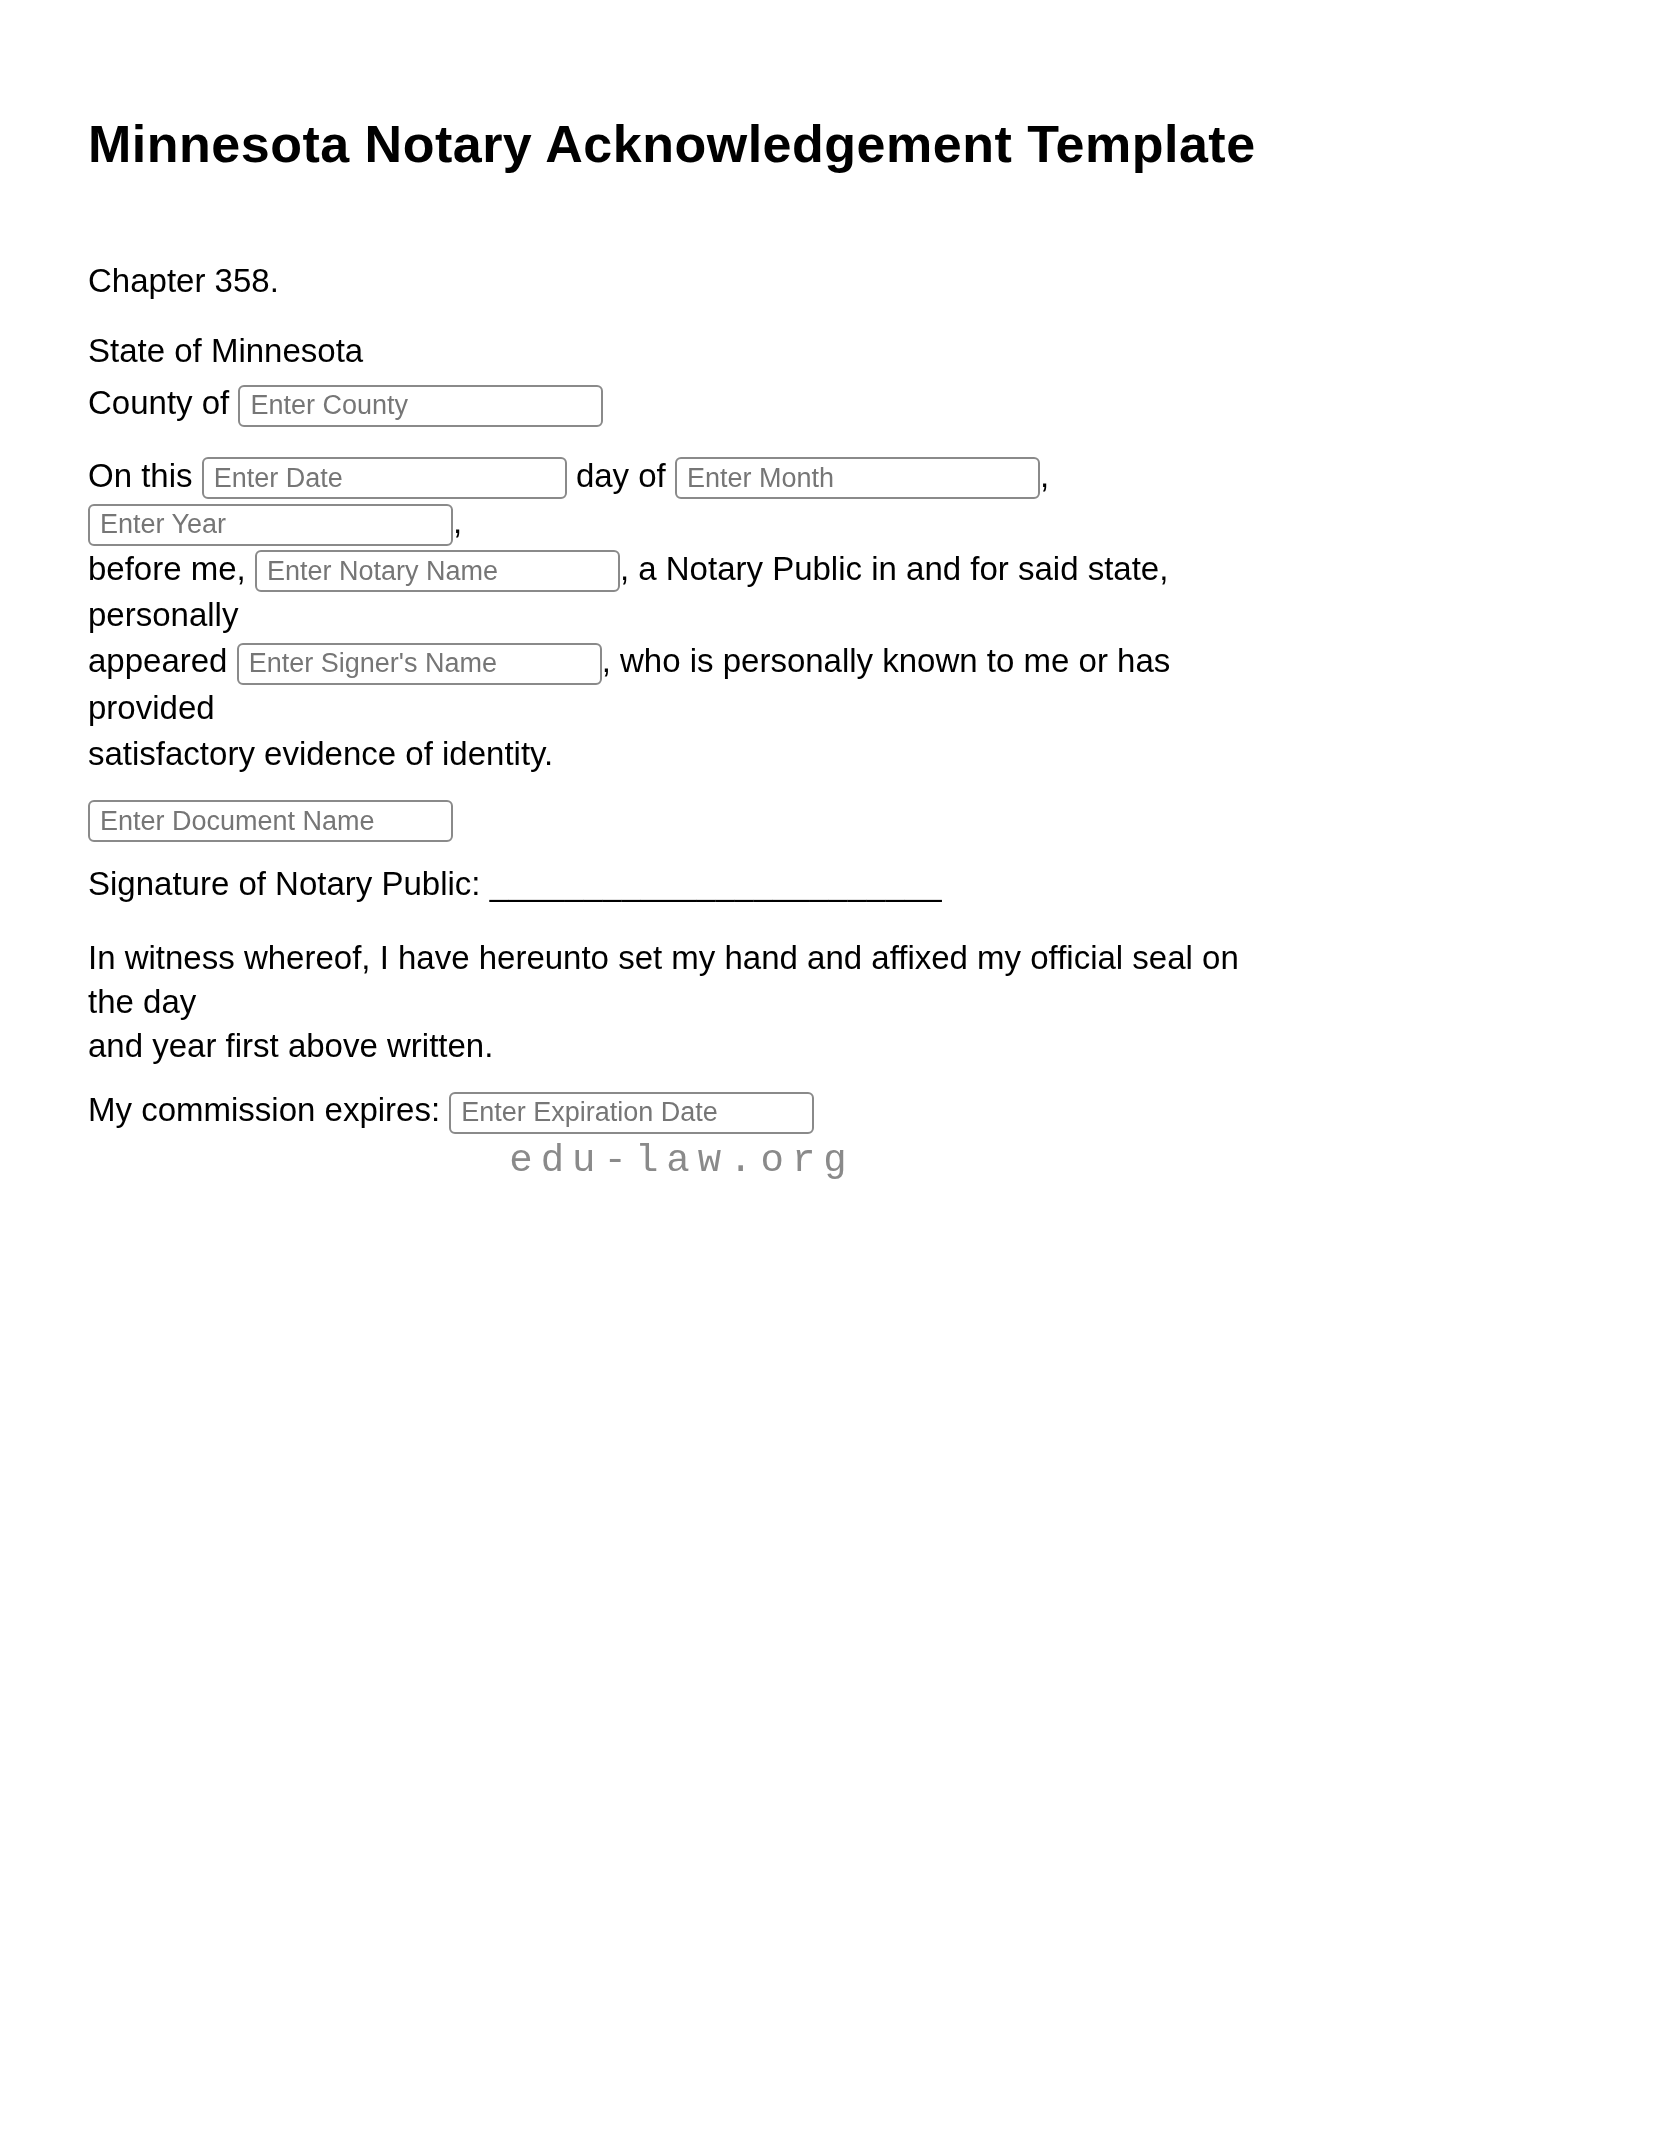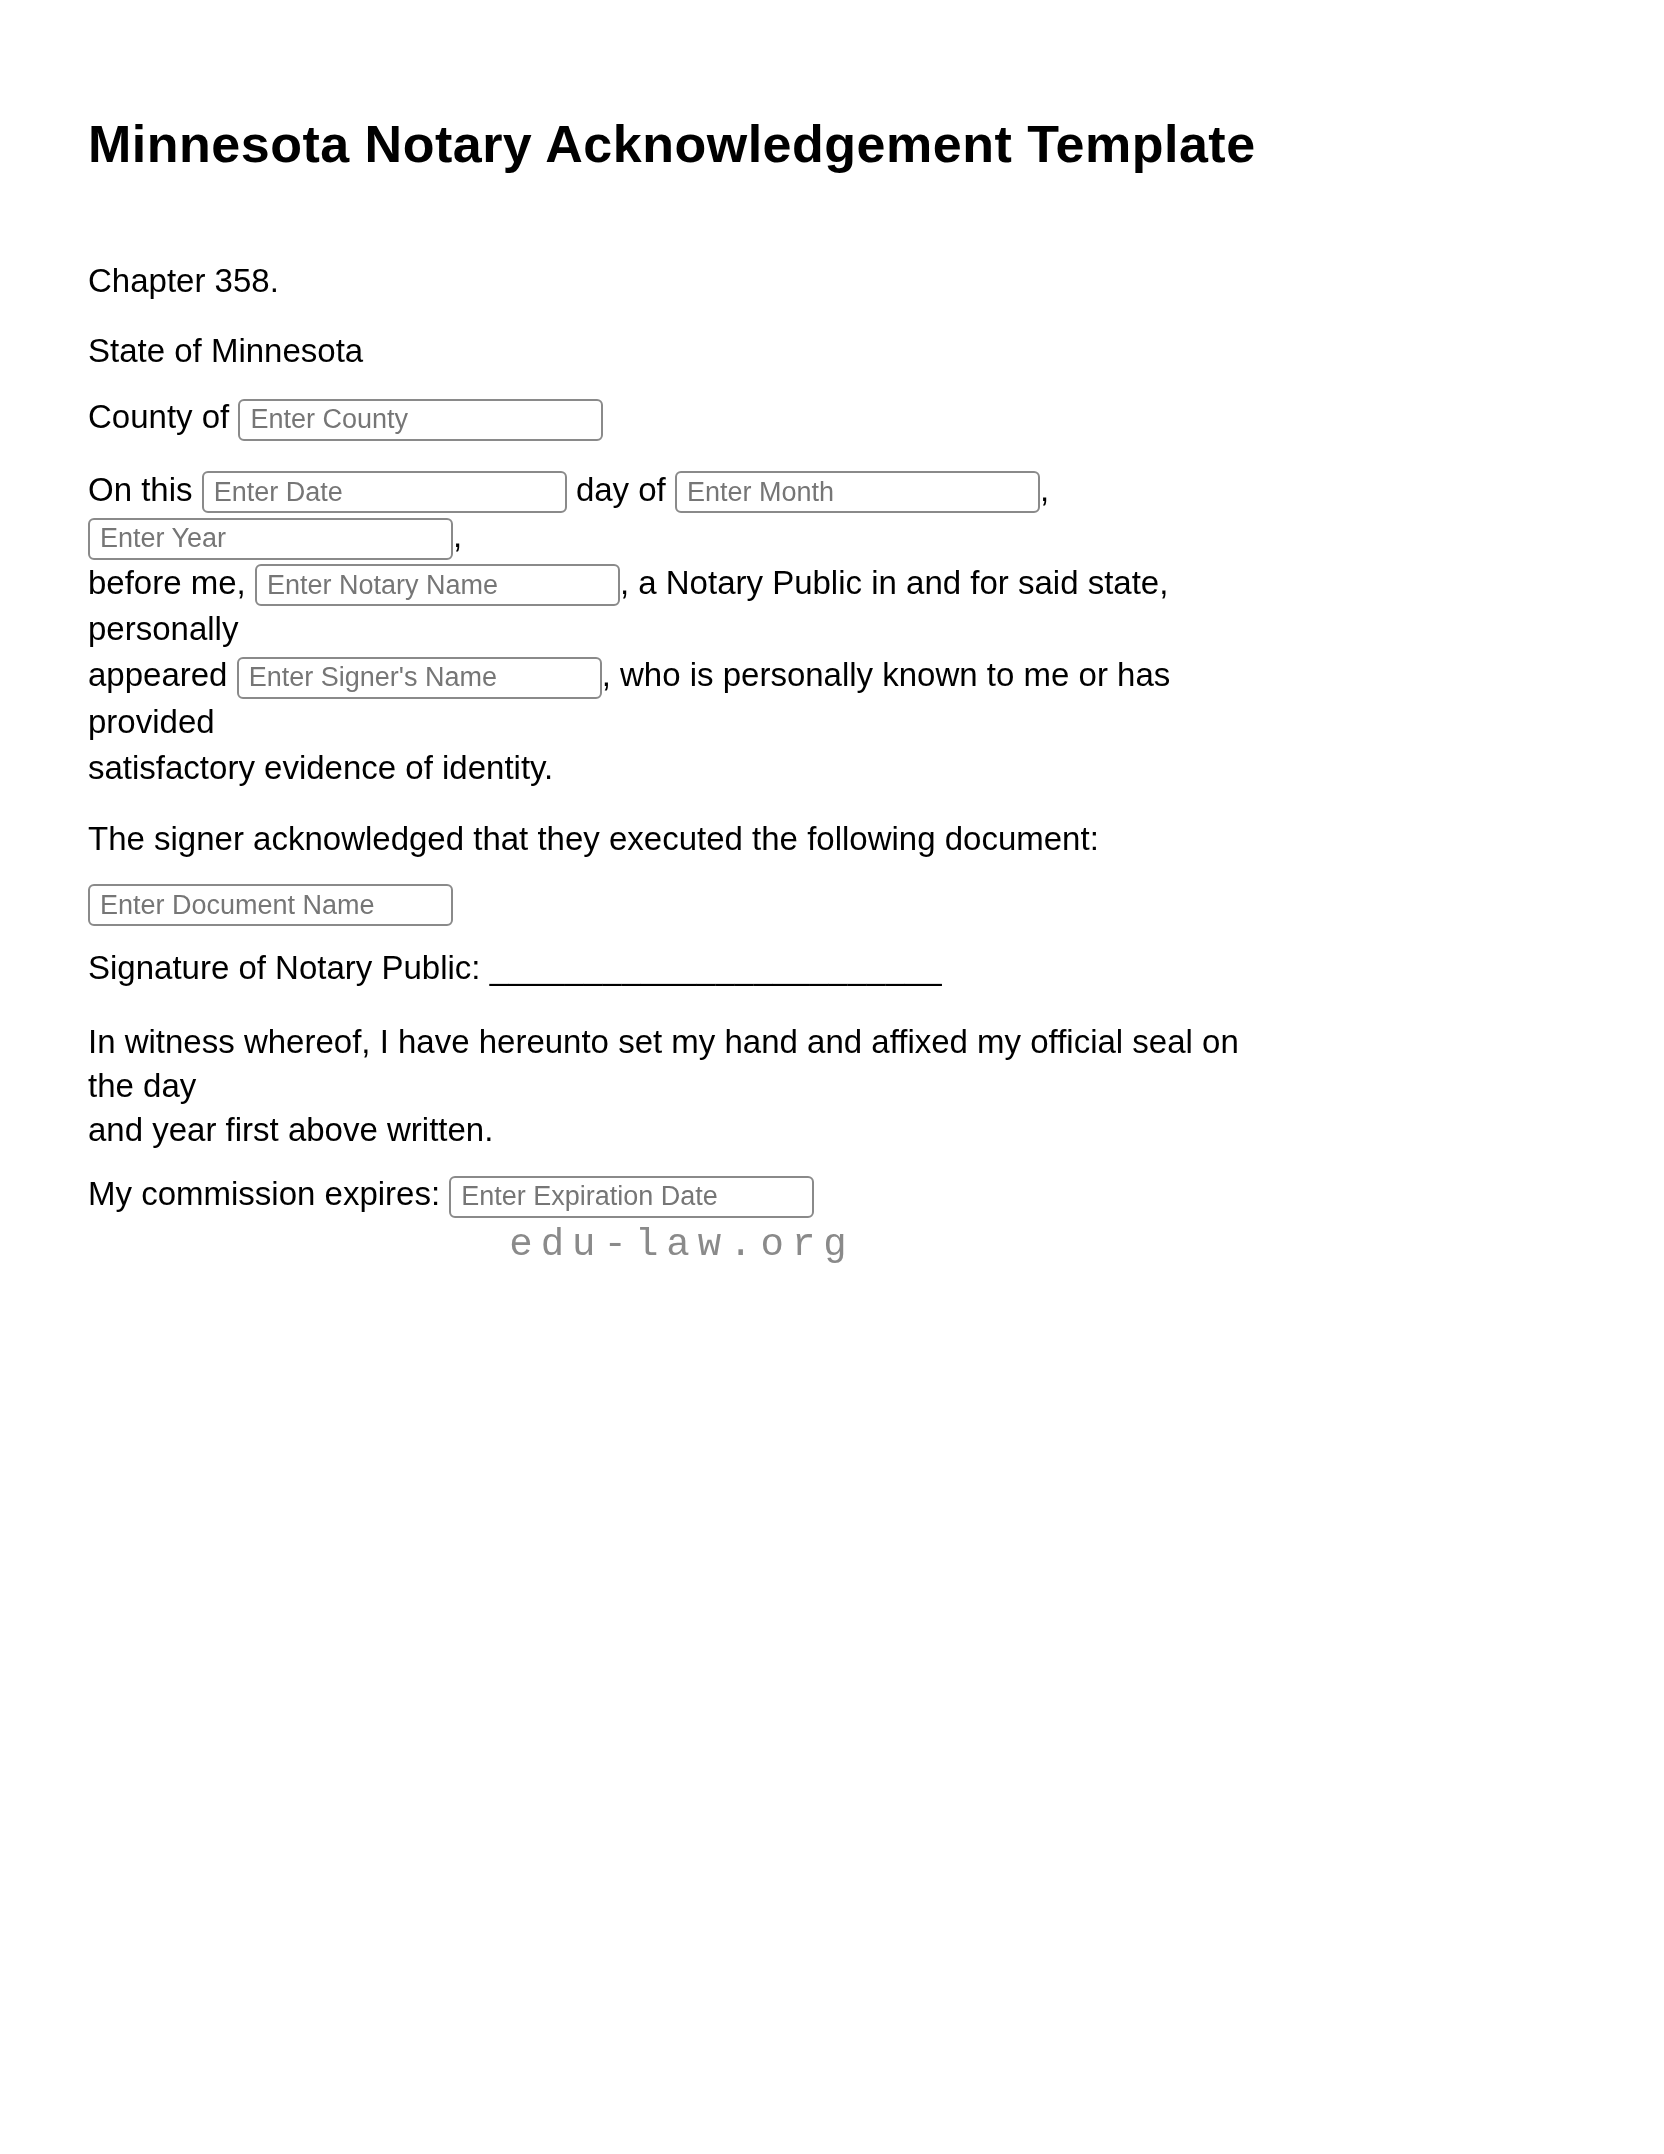--- a/index.html
+++ b/index.html
@@ -25,21 +25,21 @@
     margin: 38px 0 0 0;
     letter-spacing: 0.5px;
   }
   p.body {
     font-size: 33px;
     line-height: 44px;
     margin: 0;
   }
   p.intro      { margin-top: 40px; }
   p.state      { margin-top: 26px; }
-  p.county     { margin-top: 22px; }
+  p.county     { margin-top: 8px; }
   p.ack        { margin-top: 26px; line-height: 46px; }
   p.signerack  { margin-top: 26px; }
   p.docline    { margin-top: 20px; }
   p.witness    { margin-top: 30px; }
   p.signature  { margin-top: 20px; }
   p.commission { margin-top: 20px; }
 
   input.fill {
     box-sizing: border-box;
     width: 365px;
@@ -80,21 +80,20 @@
   <h1 class="title">Minnesota Notary Acknowledgement Template</h1>
 
   <p class="body intro"><br><span>Chapter 358.</span></p>
 
   <p class="body state">State of Minnesota</p>
 
   <p class="body county"><span>County of </span><input class="fill" type="text" placeholder="Enter County" style=""></p>
 
   <p class="body ack"><span>On this </span><input class="fill" type="text" placeholder="Enter Date" style=""><span> day of </span><input class="fill" type="text" placeholder="Enter Month" style=""><span>, </span><input class="fill" type="text" placeholder="Enter Year" style=""><span>,</span><br><span>before me, </span><input class="fill" type="text" placeholder="Enter Notary Name" style=""><span>, a Notary Public in and for said state, personally</span><br><span>appeared </span><input class="fill" type="text" placeholder="Enter Signer's Name" style=""><span>, who is personally known to me or has provided</span><br><span>satisfactory evidence of identity.</span></p>
 
-  <p class="body signerack">The signer acknowledged that they executed the following document:</p>
 
   <p class="body docline"><input class="fill" type="text" placeholder="Enter Document Name" style=""></p>
 
   <p class="body signature"><span>Signature of Notary Public: </span><span class="sig-blank">________________________</span></p>
 
   <p class="body witness"><span>In witness whereof, I have hereunto set my hand and affixed my official seal on the day</span><br><span>and year first above written.</span></p>
 
   <p class="body commission"><span>My commission expires: </span><input class="fill" type="text" placeholder="Enter Expiration Date" style=""></p>
 
   <div class="watermark">edu-law.org</div>

